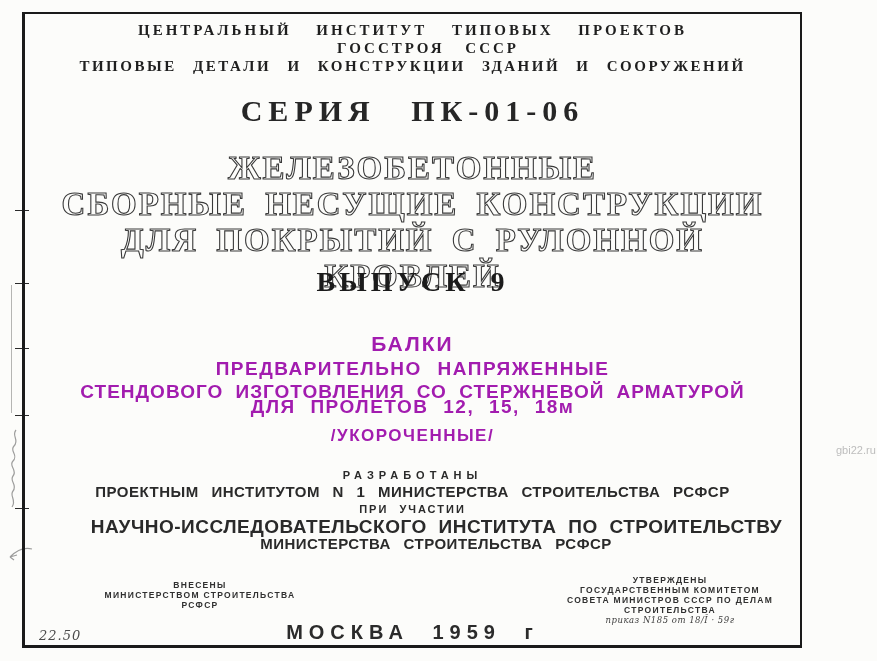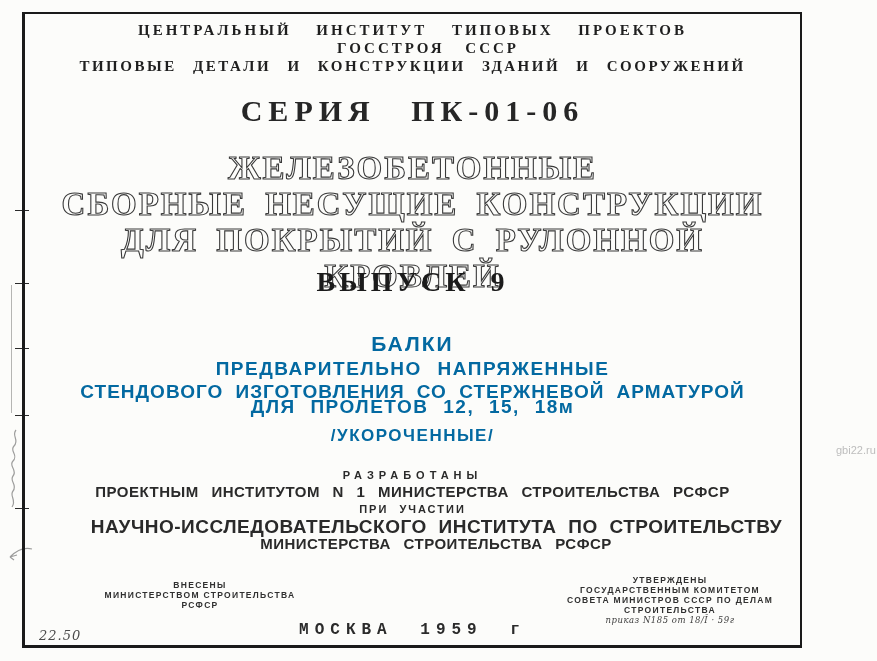--- a/index.html
+++ b/index.html
@@ -27,43 +27,43 @@
   
   .series{top:80px;font-size:30px;font-weight:bold;letter-spacing:6px;word-spacing:22px;color:#262626;}
   
   .title{top:136px;font-size:33px;line-height:36px;font-weight:bold;letter-spacing:2px;word-spacing:8px;
     color:#3c3c3c;
     -webkit-text-fill-color:rgba(255,255,255,0.02);
     -webkit-text-stroke:1.1px #3a3a3a;}
   
   .issue{top:252px;font-size:28px;font-weight:bold;letter-spacing:4px;word-spacing:10px;color:#1b1b1b;}
   
-  .subj{font-family:"Liberation Sans", sans-serif;font-weight:bold;color:#0369a1;}
+  .subj{font-family:"Liberation Sans", sans-serif;font-weight:bold;color:#a21caf;}
   .subj1{top:318px;font-size:21px;letter-spacing:2px;}
   .subj2{top:344px;font-size:19px;letter-spacing:1.5px;word-spacing:9px;}
   .subj3{top:367px;font-size:19px;letter-spacing:1px;word-spacing:6px;}
   .subj4{top:382px;font-size:19px;letter-spacing:1.5px;word-spacing:8px;}
   .subj5{top:412px;font-size:17px;letter-spacing:1.5px;}
   
   .dev{font-family:"Liberation Sans", sans-serif;font-weight:bold;color:#2a2a2a;}
   .dev0{top:455px;font-size:11px;letter-spacing:5px;}
   .dev1{top:469px;font-size:15px;letter-spacing:.5px;word-spacing:8px;text-align:center;}
   .dev2{top:489px;font-size:11px;letter-spacing:2px;word-spacing:6px;}
   .dev3{top:502px;font-size:19px;letter-spacing:.5px;word-spacing:6px;padding-left:48px;}
   .dev4{top:521px;font-size:15px;letter-spacing:.5px;word-spacing:8px;margin-left:47px;}
   
   .smallblk{position:absolute;font-family:"Liberation Sans", sans-serif;font-weight:bold;
     font-size:8.5px;line-height:10px;letter-spacing:1.3px;text-align:center;color:#303030;}
   .submitted{left:60px;top:566px;width:230px;}
   .approved{left:495px;top:561px;width:300px;}
   .handwrite{font-family:"DejaVu Serif", serif;font-style:italic;font-weight:normal;
     letter-spacing:.5px;color:#3d3d3d;}
   
-  .footer{top:607px;font-size:16px;font-weight:bold;letter-spacing:6px;word-spacing:12px;
-    font-family:Liberation Mono, monospace;color:#2b2b2b;}
+  .footer{top:607px;font-size:20px;font-weight:bold;letter-spacing:6px;word-spacing:12px;
+    font-family:Liberation Sans, sans-serif;color:#2b2b2b;}
   .price{position:absolute;left:14px;top:614px;font-family:"DejaVu Serif", serif;
     font-style:italic;font-size:13px;letter-spacing:1px;color:#4a4a4a;}
   
   .watermark{position:absolute;left:820px;top:444px;font-family:"Liberation Sans", sans-serif;
     font-size:11px;color:#bdbdbd;z-index:3;margin-left:16px;}
   
   .tick{position:absolute;width:14px;height:0;border-top:1.5px solid #2a2a2a;left:15px;}
   .hairline{position:absolute;left:11px;width:0;border-left:1px solid #b5b5b3;}
   .scribble{position:absolute;opacity:.65;}
 </style>

